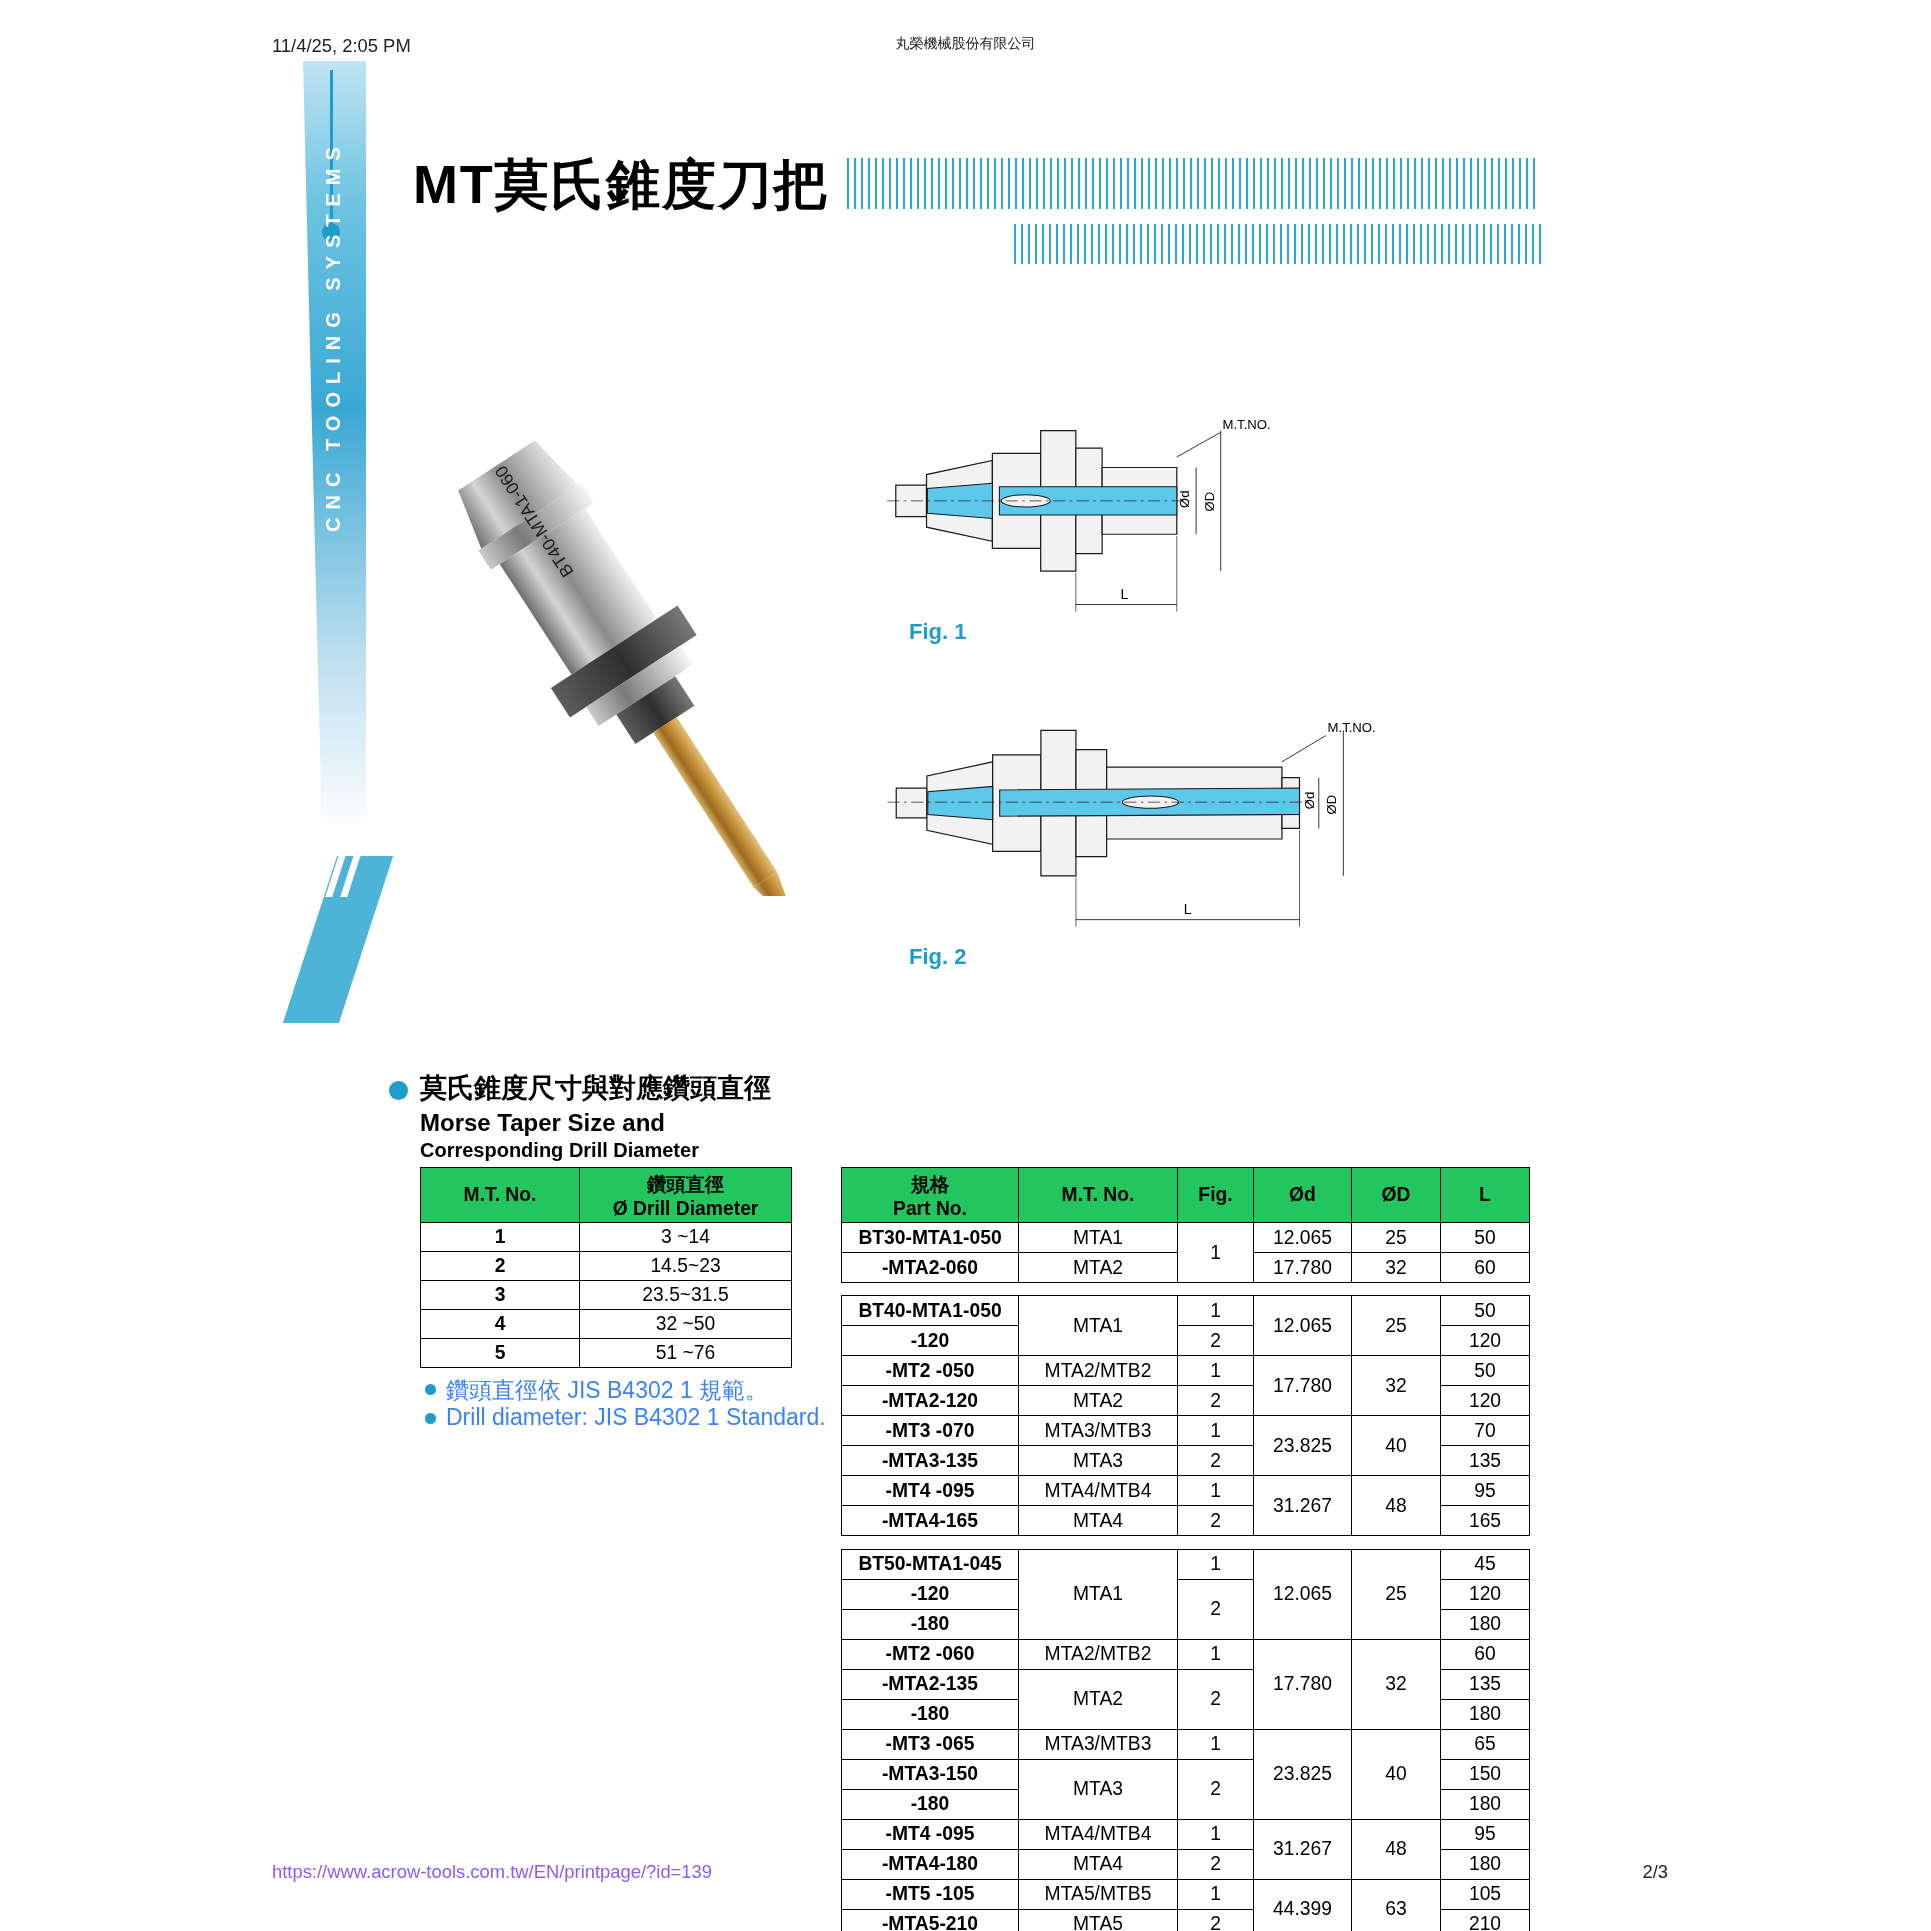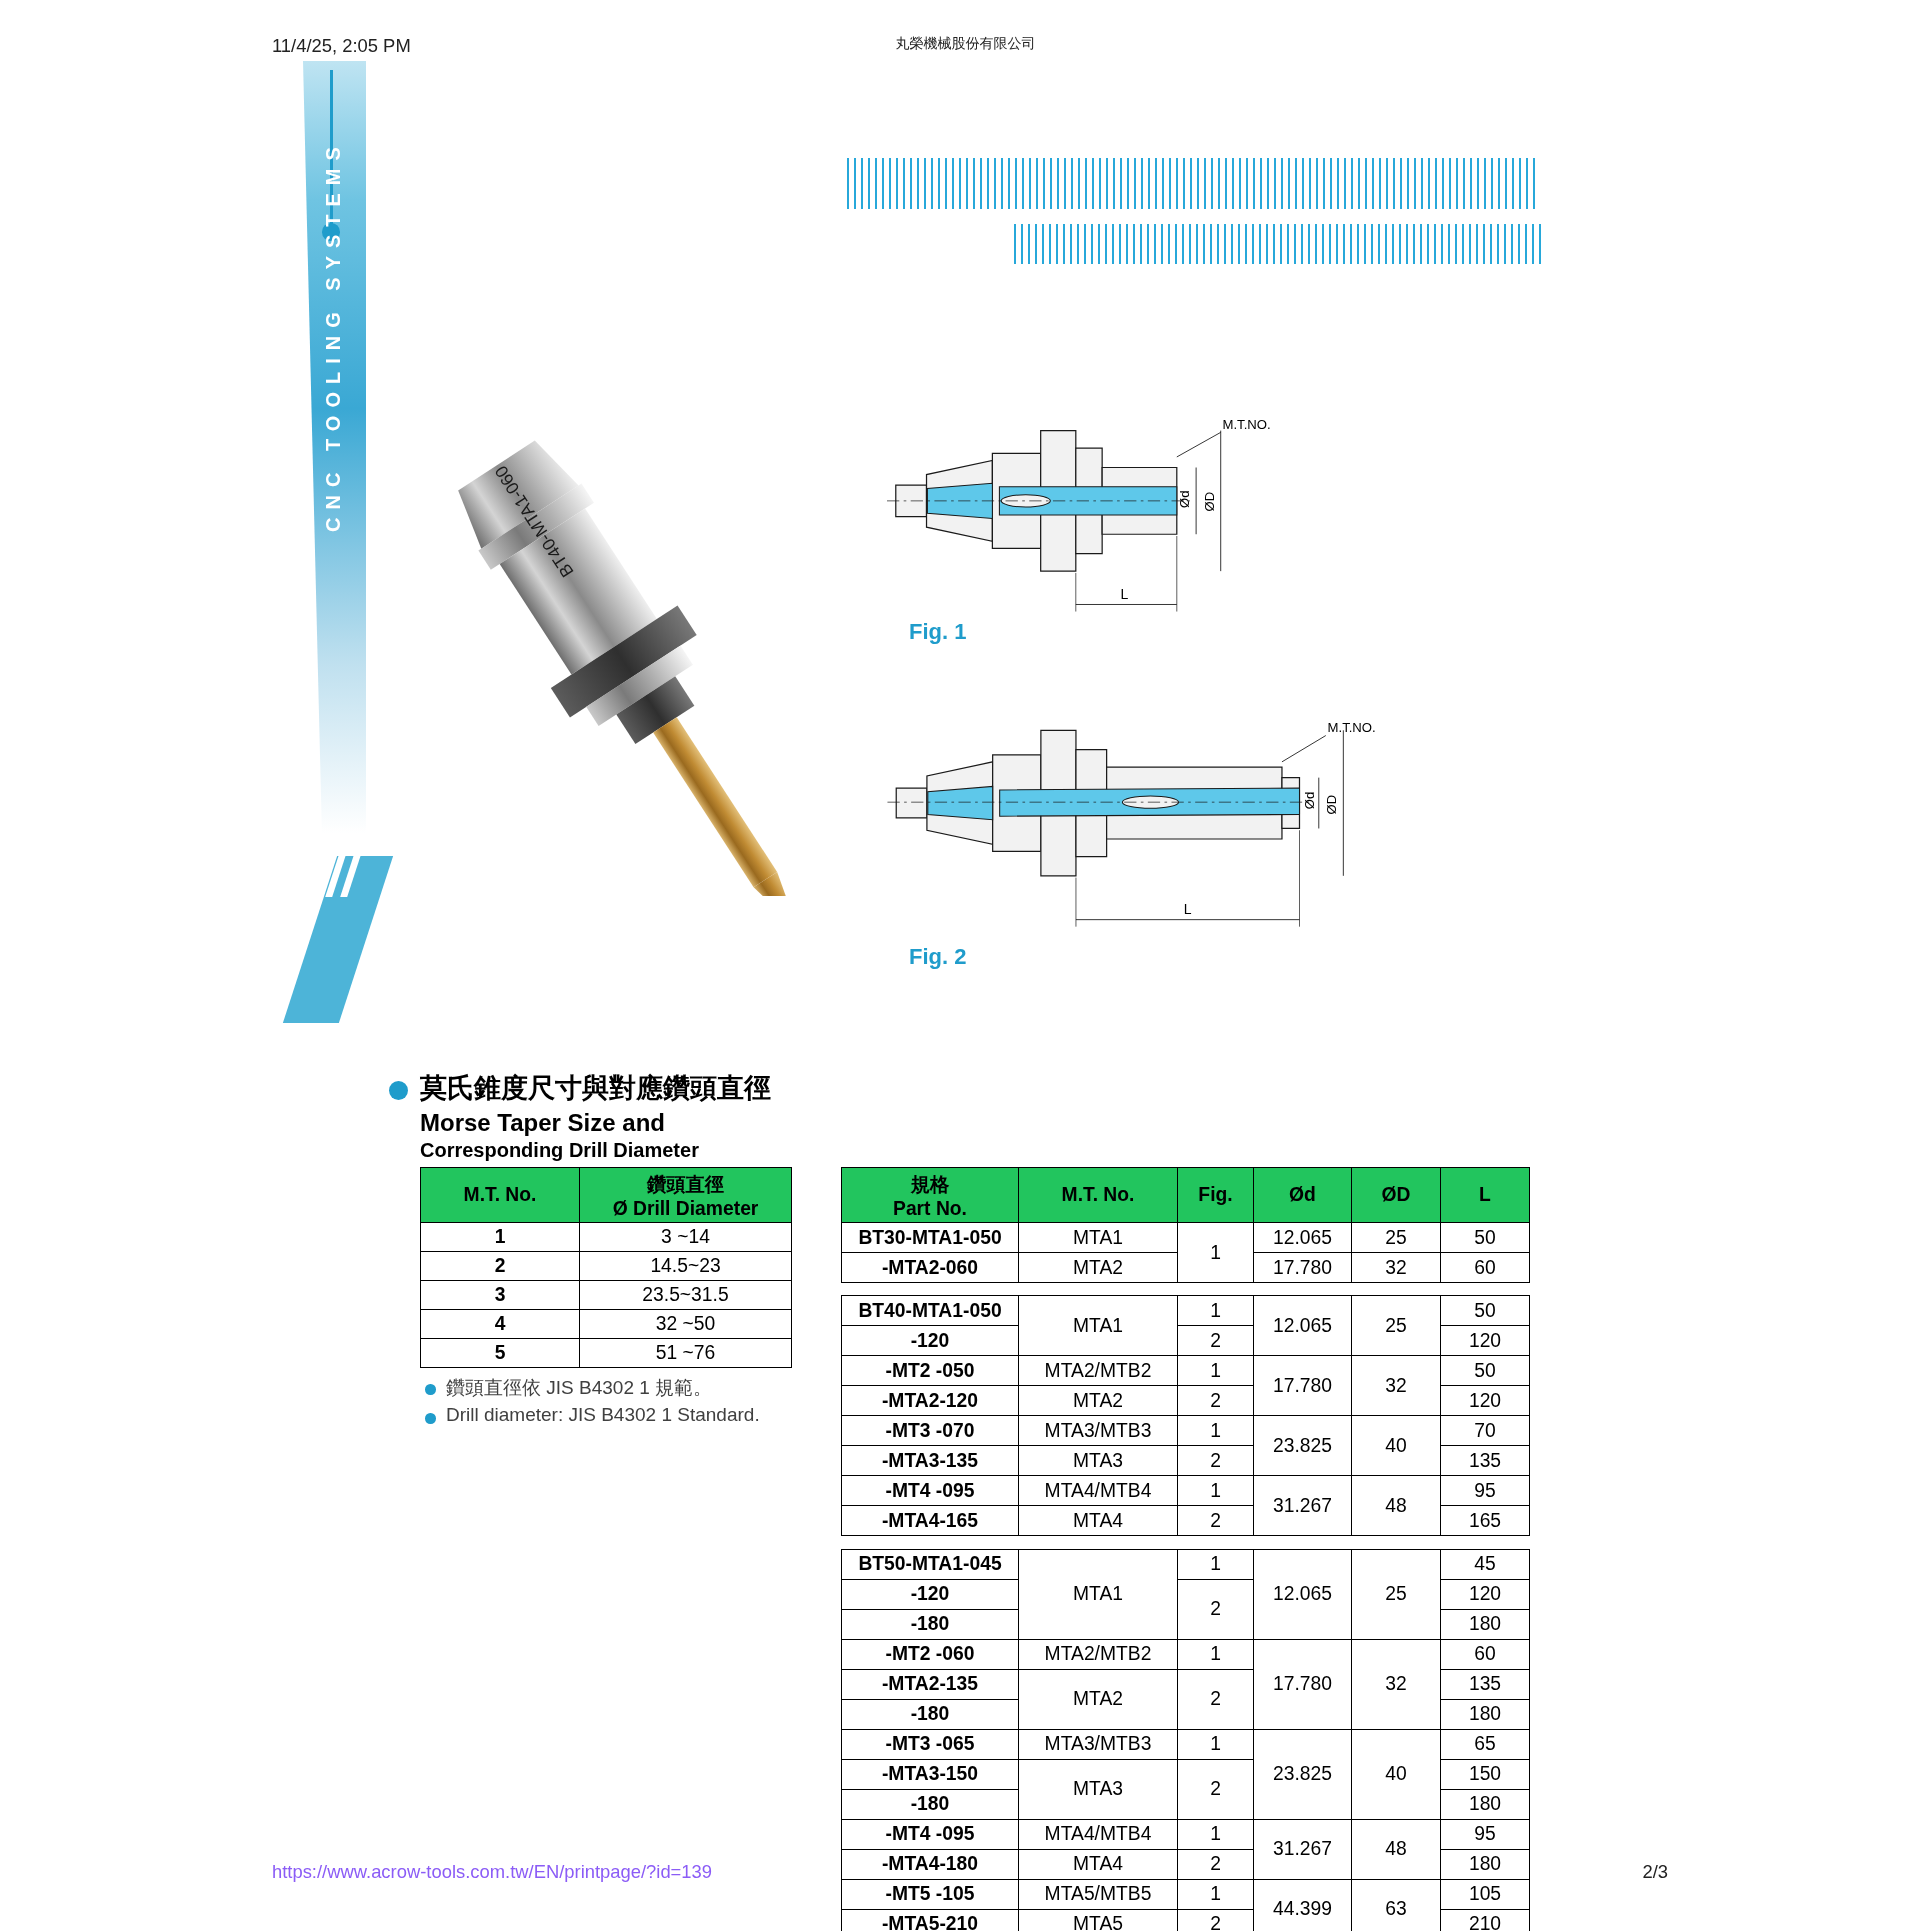--- a/index.html
+++ b/index.html
@@ -74,21 +74,21 @@
   .tbl td,.tbl th{border:0.9px solid #000;text-align:center;padding:0;height:30px;}
   .tbl th{background:#22c55e;font-weight:bold;}
 
   
   .tbl-left{left:420px;top:1167px;}
   .tbl-left th{height:54px;font-size:19.3px;}
   .tbl-left td{height:28px;}
   .tbl-left .c1{width:158px;font-weight:bold;}
   .tbl-left .c2{width:211px;}
 
-  .note{position:absolute;font-size:19px;color:#404040;}
+  .note{position:absolute;font-size:23px;color:#3b82f6;}
   .note-dot{position:absolute;width:10.5px;height:10.5px;border-radius:50%;background:#1f9ccb;}
 
   
   .tbl-right{left:841px;top:1167px;font-size:19.3px;}
   .tbl-right th{height:54px;}
   .tbl-right td{height:29px;}
   .w-part{width:176px;}
   .w-mt{width:158px;}
   .w-fig{width:75px;margin-top:37px;}
   .w-d{width:97px;}
@@ -113,20 +113,21 @@
   </div>
   <div class="side-bars">
     <div class="blue"></div>
     <div class="w1"></div>
     <div class="w2"></div>
     <div class="w3"></div>
   </div>
 
   <div class="hatch-a"></div>
   <div class="hatch-b"></div>
+  <div class="title-cn">MT莫氏錐度刀把</div>
 
   <div class="photo">
     <svg width="492" height="492" viewBox="0 0 560 560">
       <defs>
         <linearGradient id="steel" x1="0" y1="0" x2="0" y2="1">
           <stop offset="0%" stop-color="#efefef"></stop>
           <stop offset="25%" stop-color="#bdbdbd"></stop>
           <stop offset="50%" stop-color="#8a8a8a"></stop>
           <stop offset="75%" stop-color="#d4d4d4"></stop>
           <stop offset="100%" stop-color="#6e6e6e"></stop>

